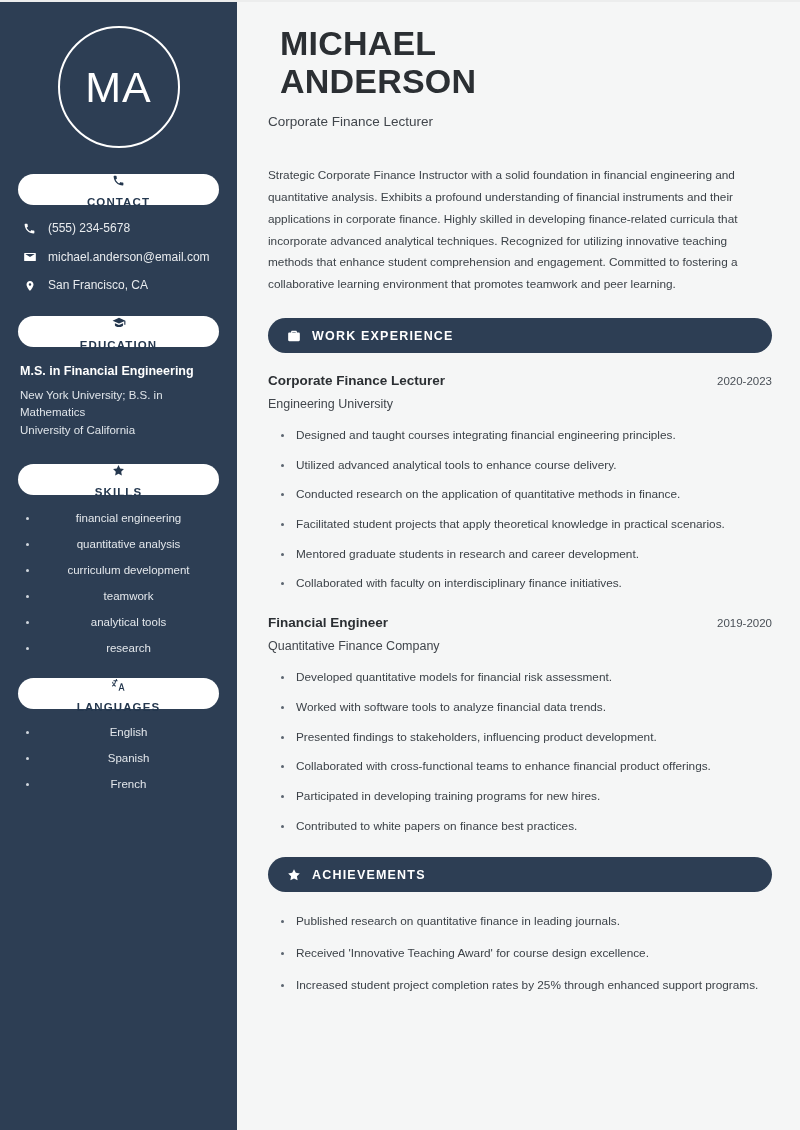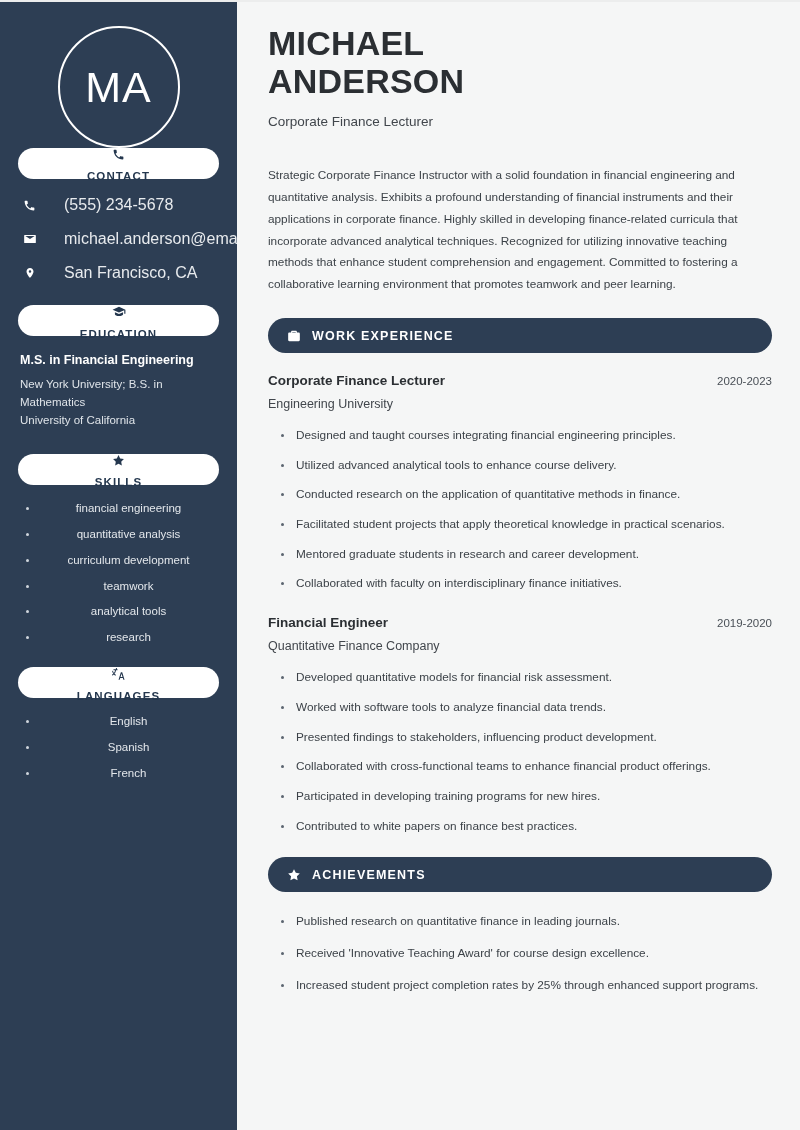--- a/index.html
+++ b/index.html
@@ -29,20 +29,21 @@
     flex: 0 0 237px;
     background: #2d3e54;
     padding: 0 18px;
     box-sizing: border-box;
     color: #ffffff;
   }
   .avatar-wrap {
     display: flex;
     justify-content: center;
     padding-top: 24px;
+    padding-bottom: 26px;
   }
   .avatar {
     width: 122px;
     height: 122px;
     border-radius: 50%;
     border: 2px solid #ffffff;
     display: flex;
     align-items: center;
     justify-content: center;
     box-sizing: border-box;
@@ -91,24 +92,23 @@
   .contact-ico {
     width: 15px;
     flex: 0 0 15px;
     display: flex;
     justify-content: center;
     align-items: center;
     color: #ffffff;
   }
   .contact-ico svg { display: block; }
   .contact-text {
-    font-size: 16px;
+    font-size: 12px;
     color: #e8ebee;
     line-height: 1.3;
-    margin-left: 16px;
   }
 
   .edu-block { padding-left: 2px; margin-bottom: 24px; }
   .edu-degree {
     font-size: 12.5px;
     font-weight: bold;
     color: #ffffff;
     margin-bottom: 7px;
     line-height: 1.35;
   }
@@ -149,21 +149,21 @@
     background: #f5f6f6;
     padding: 22px 28px 0 31px;
     box-sizing: border-box;
   }
   .name {
     font-size: 34px;
     font-weight: bold;
     color: #2b2f33;
     line-height: 1.12;
     letter-spacing: 0.2px;
-    margin: 0 0 0 0;
+    margin: 0 0 0 12px;
     max-width: 260px;
   }
   .job-title {
     font-size: 13.5px;
     color: #41464c;
     margin-top: 14px;
     margin-bottom: 0;
   }
   .summary {
     font-size: 11.8px;

